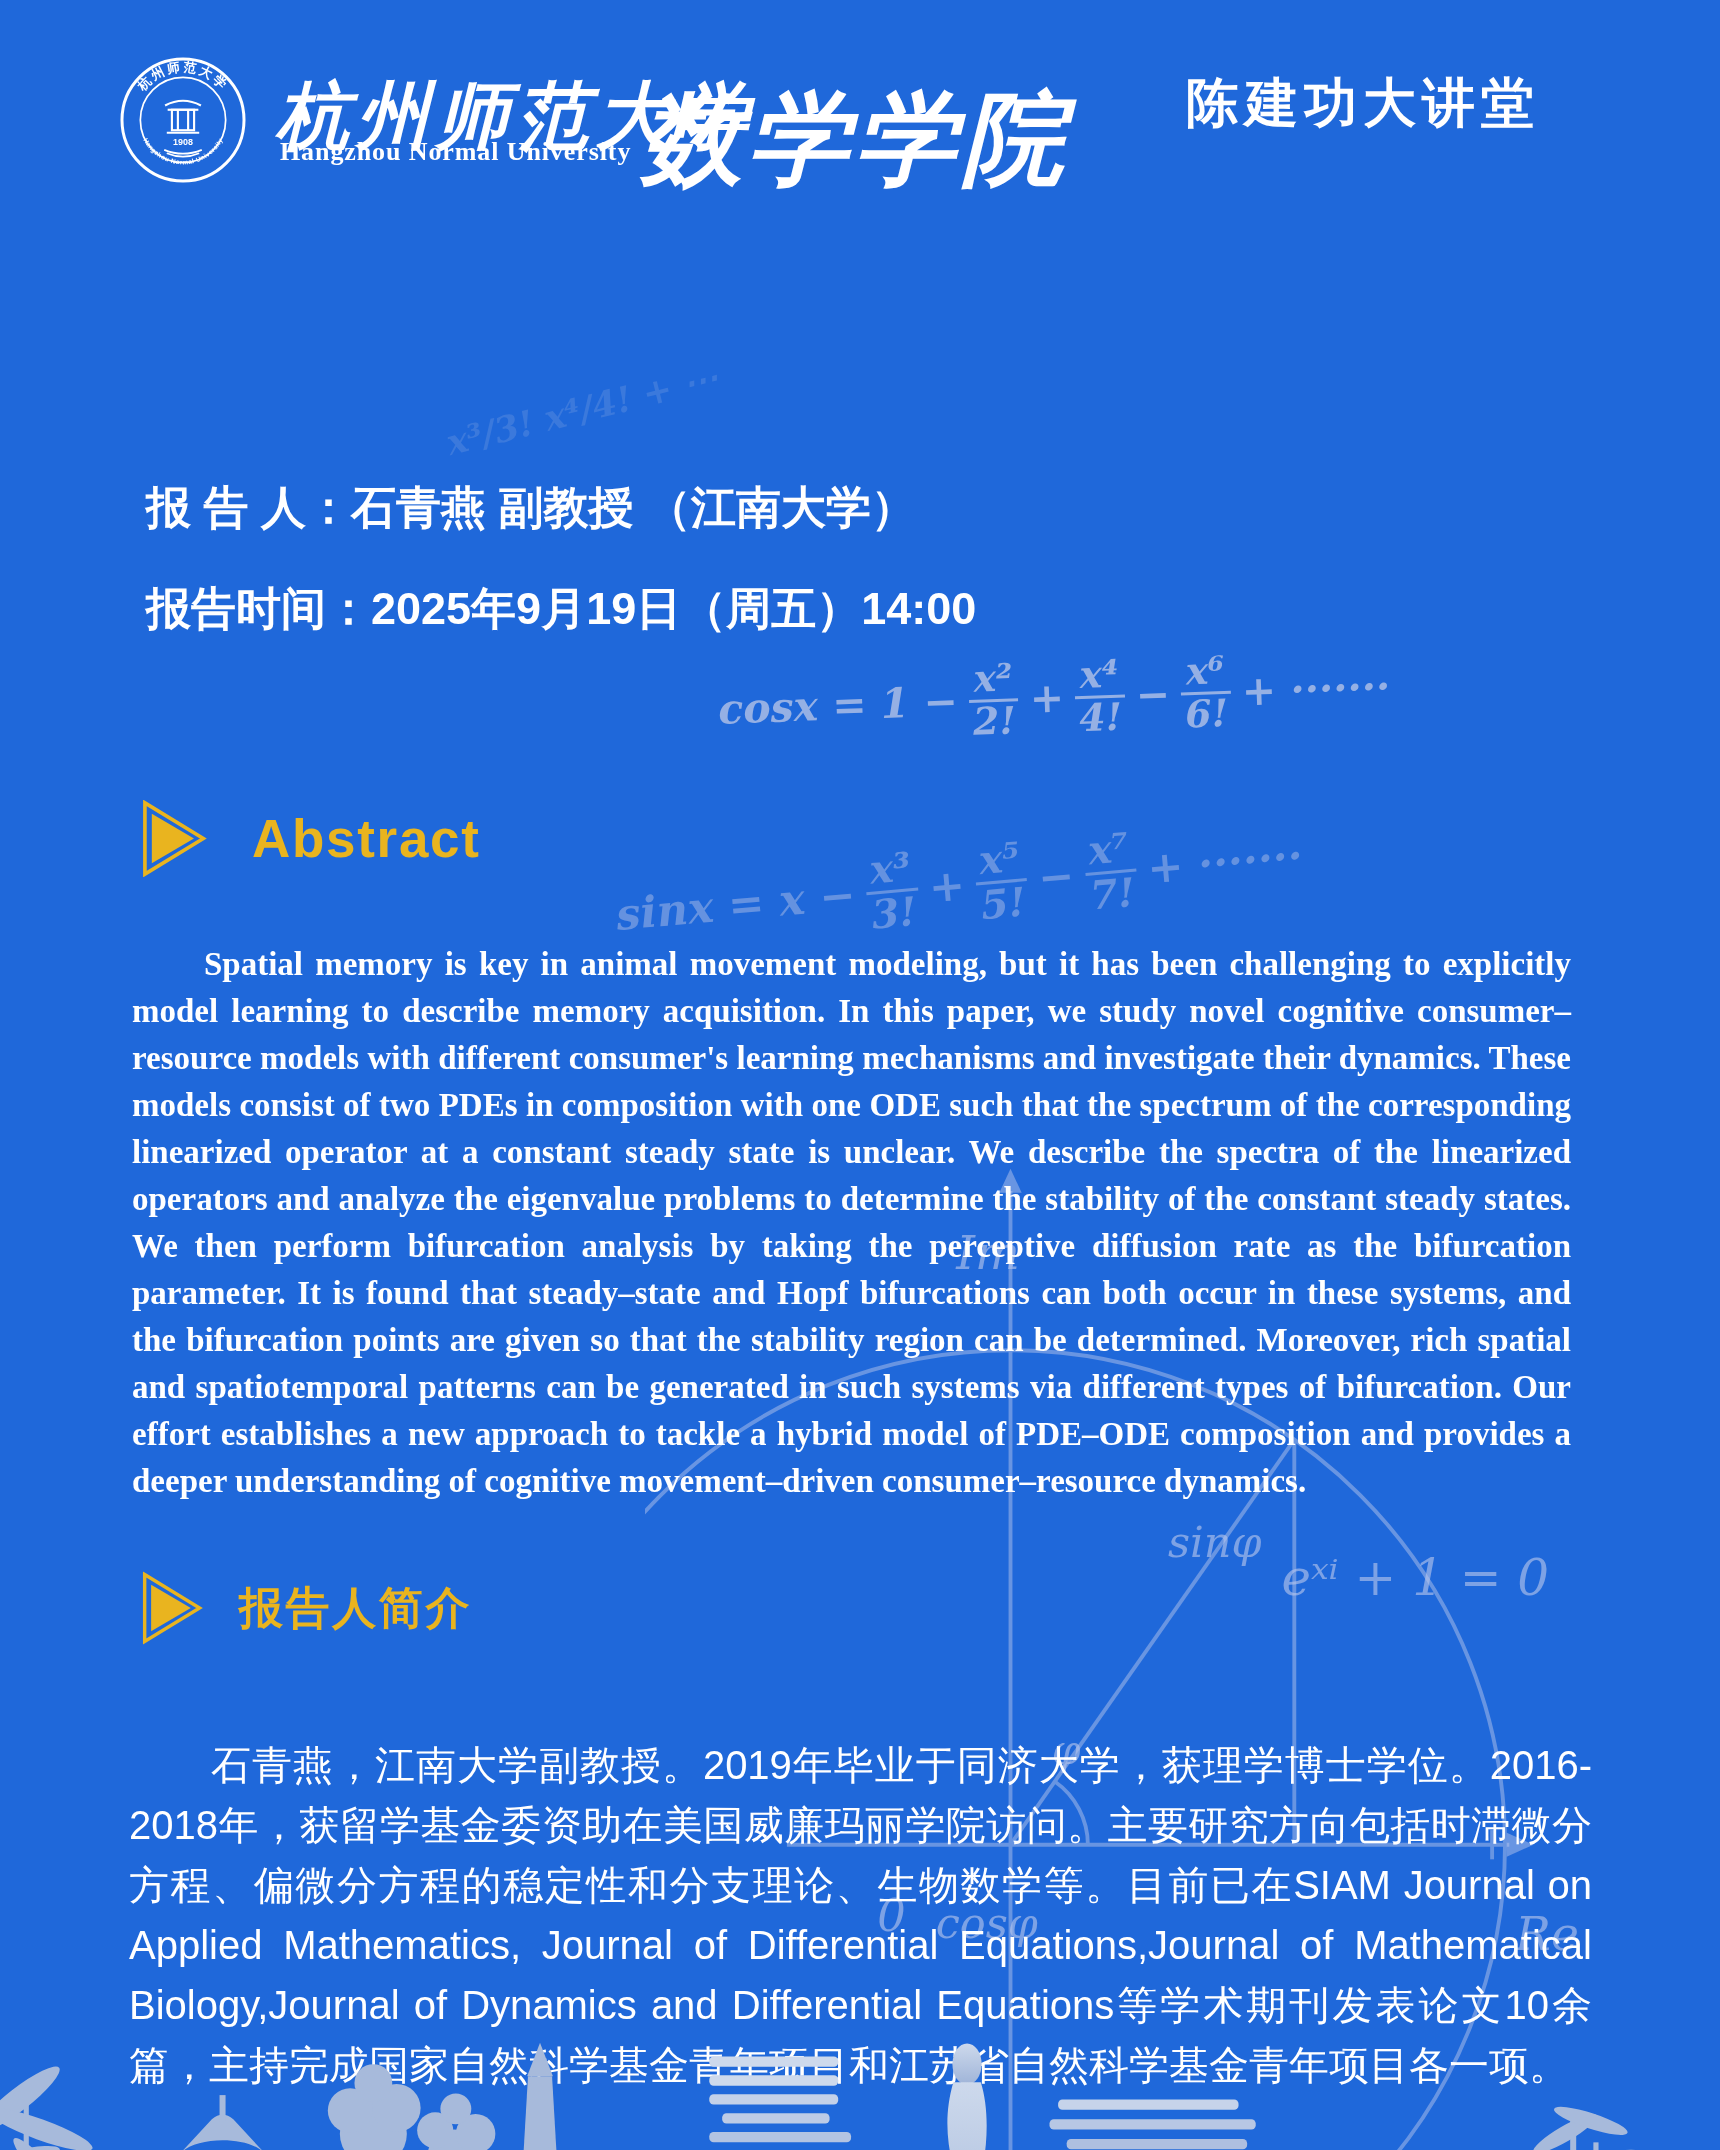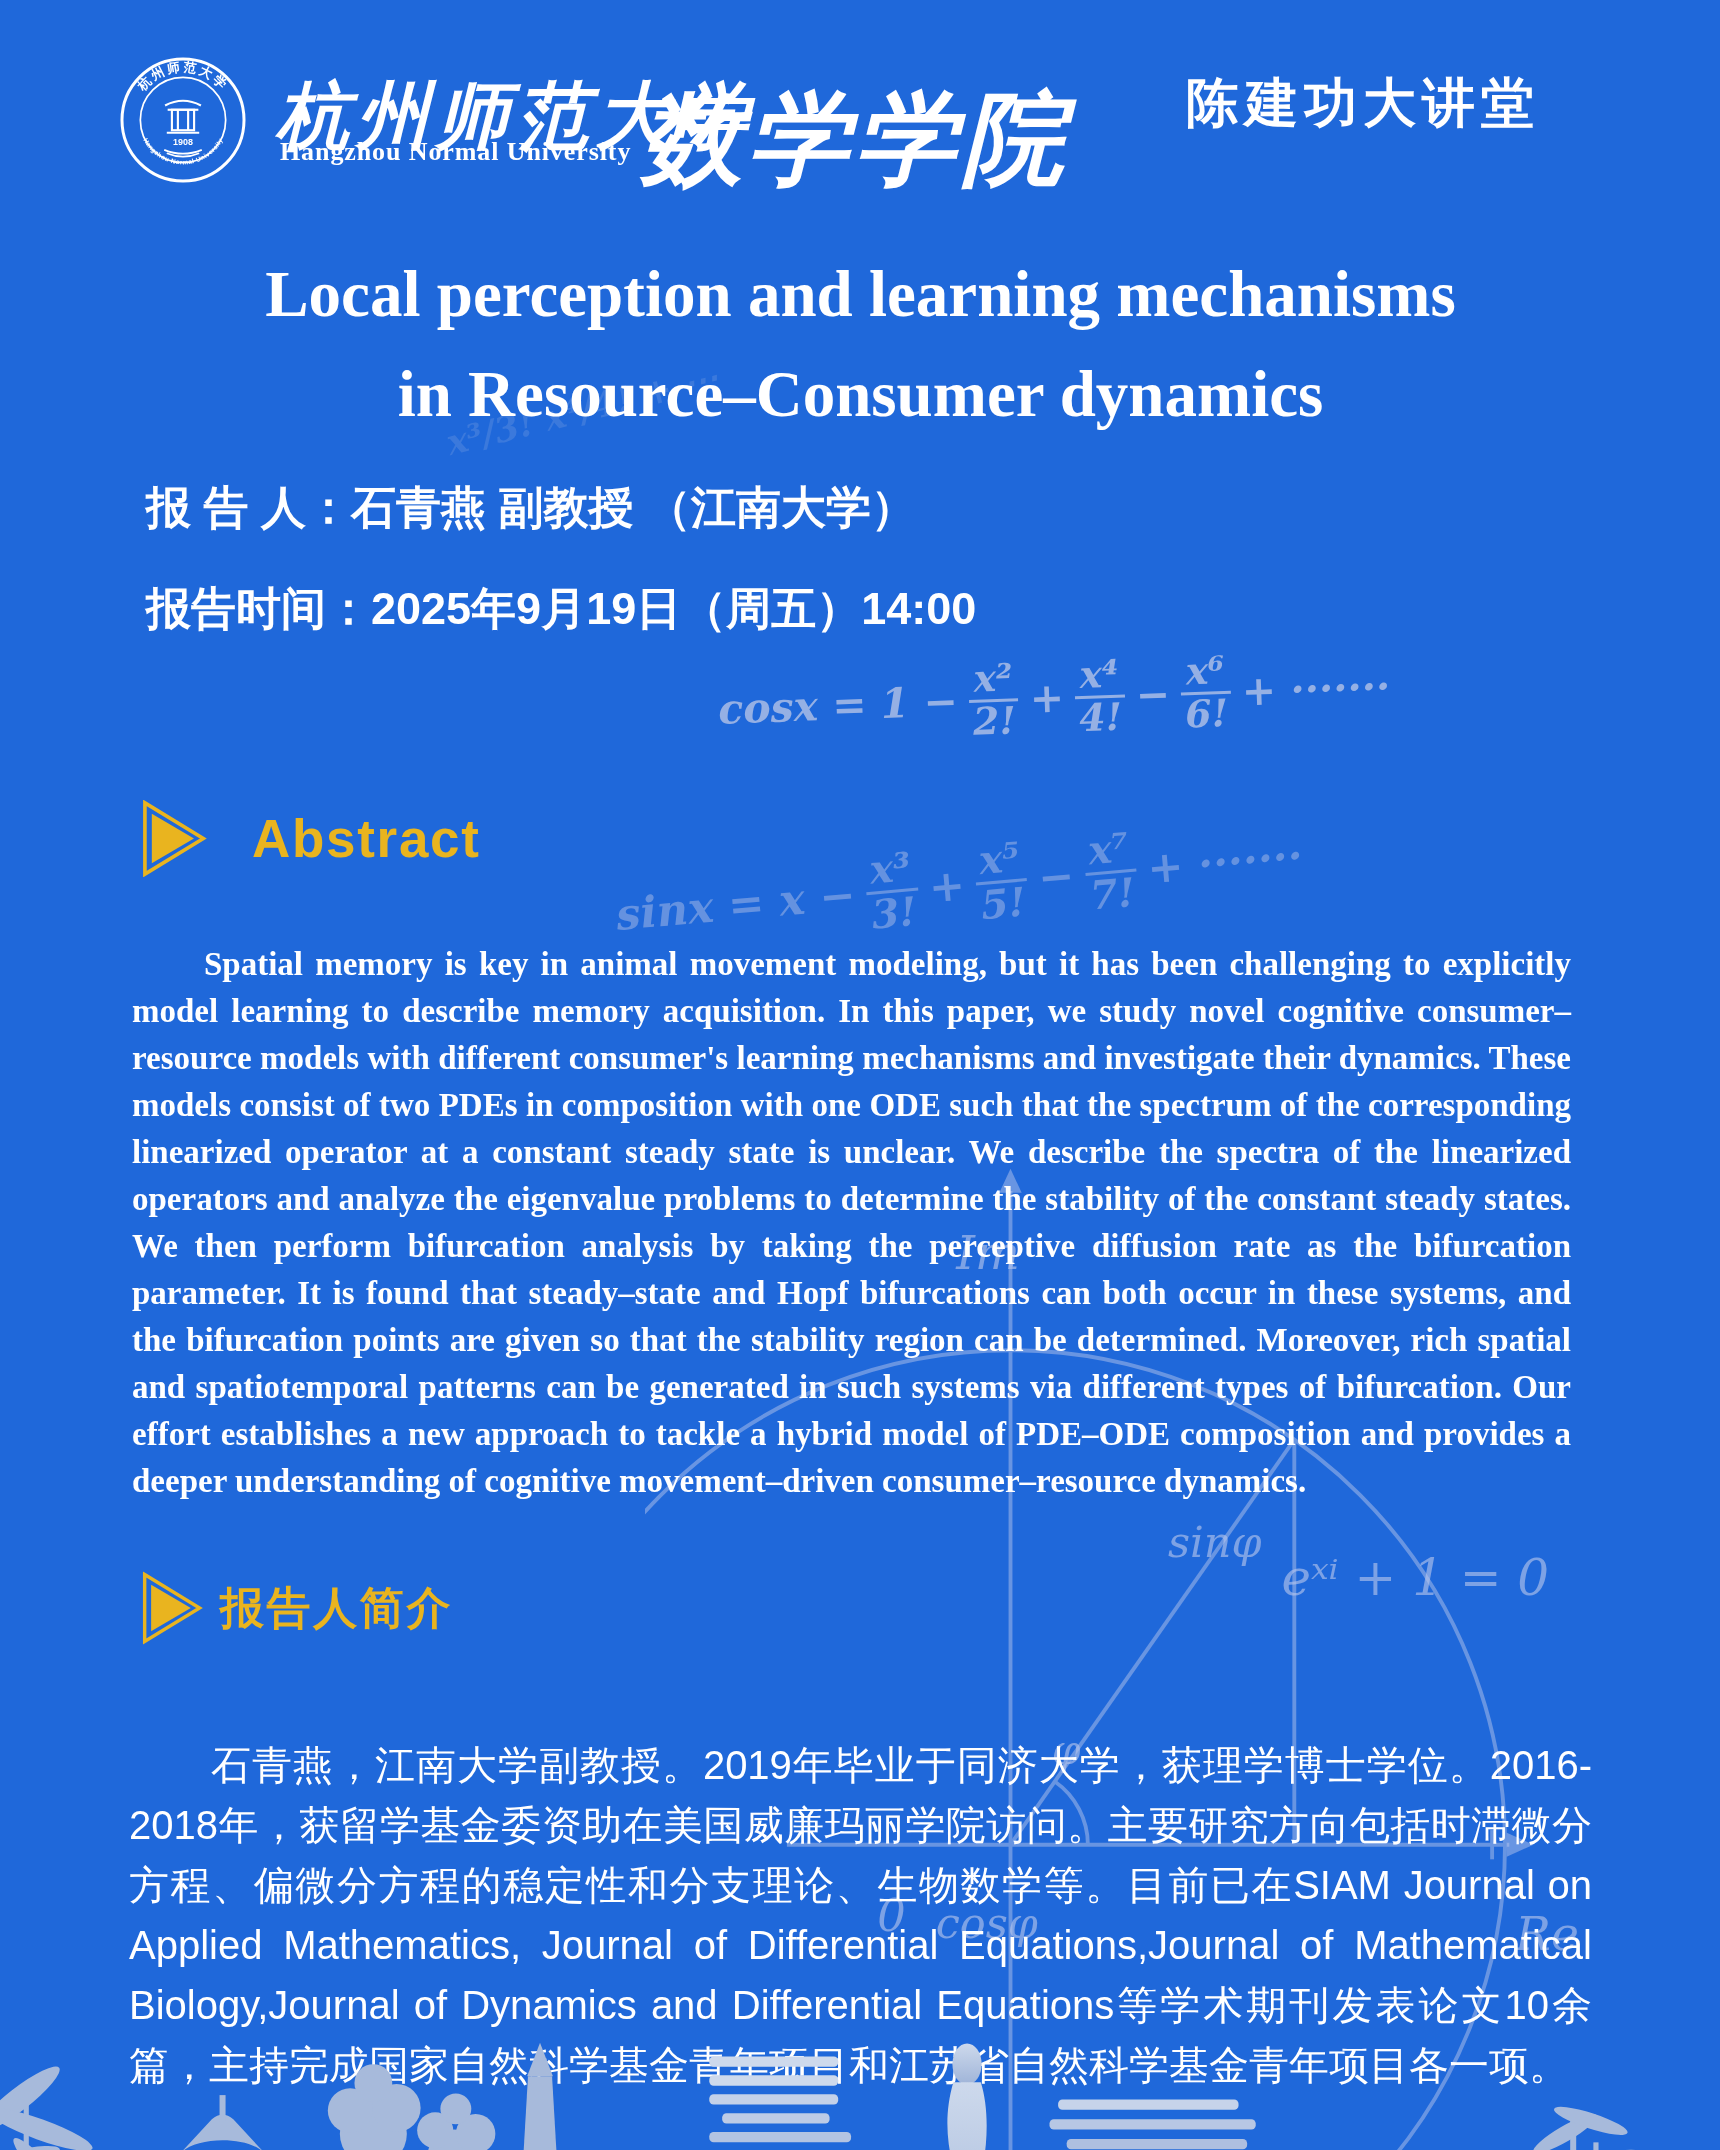--- a/index.html
+++ b/index.html
@@ -34,21 +34,21 @@
 
   
   .info{position:absolute;left:146px;top:457px;font-weight:700;font-size:45px;line-height:101px;white-space:nowrap;}
 
   
   .sec-head{position:absolute;display:flex;align-items:center;color:#e9b41f;}
   .sec-head .tri{flex:0 0 auto;}
   .abs-head{left:142px;top:800px;gap:45px;}
   .abs-head .tri{width:65px;height:77px;}
   .abs-head .sec-label{font-weight:700;font-size:53px;letter-spacing:1.7px;}
-  .bio-head{left:142px;top:1571px;gap:17px;}
+  .bio-head{left:142px;top:1571px;gap:36px;}
   .bio-head .tri{width:61px;height:74px;}
   .bio-head .sec-label{font-weight:700;font-size:44px;letter-spacing:2.6px;}
 
   
   .abstract-text{position:absolute;left:132px;right:150px;top:908px;
         font-family:"Liberation Serif",serif;font-weight:700;font-size:33px;line-height:47px;
         text-align:justify;text-indent:72px;}
   .bio-text{position:absolute;left:129px;right:129px;top:1695px;
         font-weight:500;font-size:40px;line-height:60px;text-align:justify;text-indent:82px;}
 
@@ -151,24 +151,20 @@
       <path d="M112 228 Q150 244 188 228"></path>
       <path d="M106 220 Q150 238 194 220"></path>
     </g>
   </svg>
 
   <div class="univ-cn">杭州师范大学</div>
   <div class="univ-en">Hangzhou Normal University</div>
   <div class="school-cn">数学学院</div>
   <div class="series">陈建功大讲堂</div>
 
-  <div class="title">
-    <div>Local perception and learning mechanisms</div>
-    <div>in Resource–Consumer dynamics</div>
-  </div>
 
   <div class="info">
     <div>
       <span>报 告 人：</span><span>石青燕 副教授 （江南大学）</span>
     </div>
     <div>
       <span>报告时间：</span><span>2025年9月19日（周五）14:00</span>
     </div>
   </div>
 

